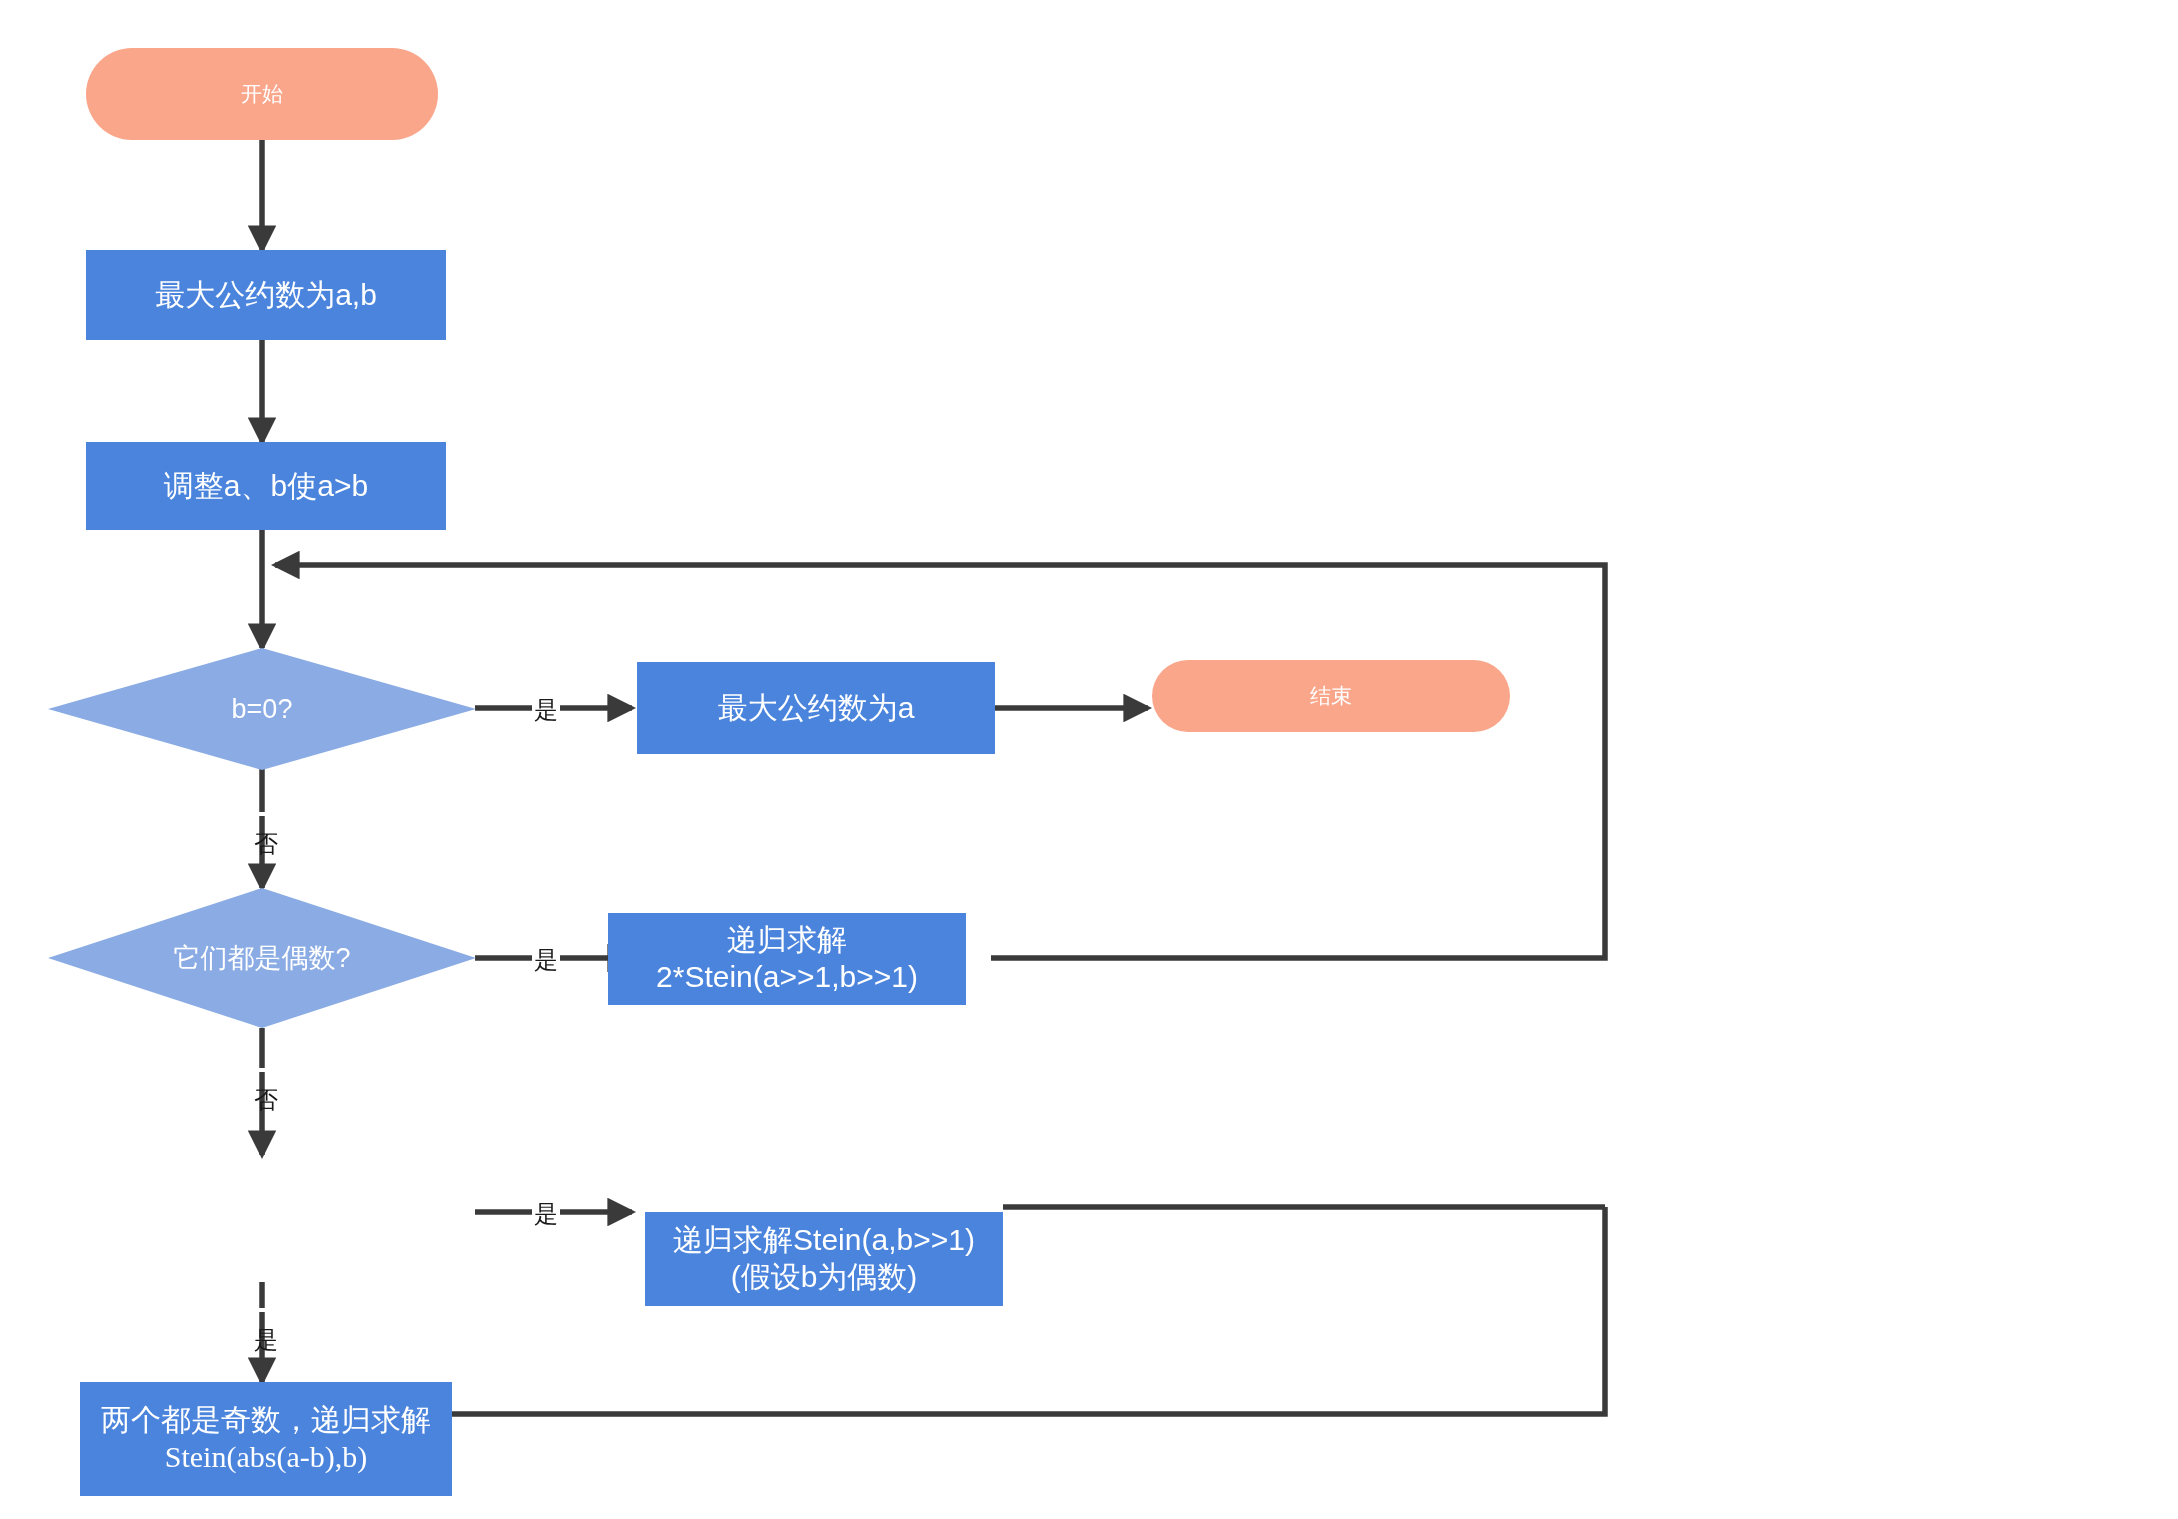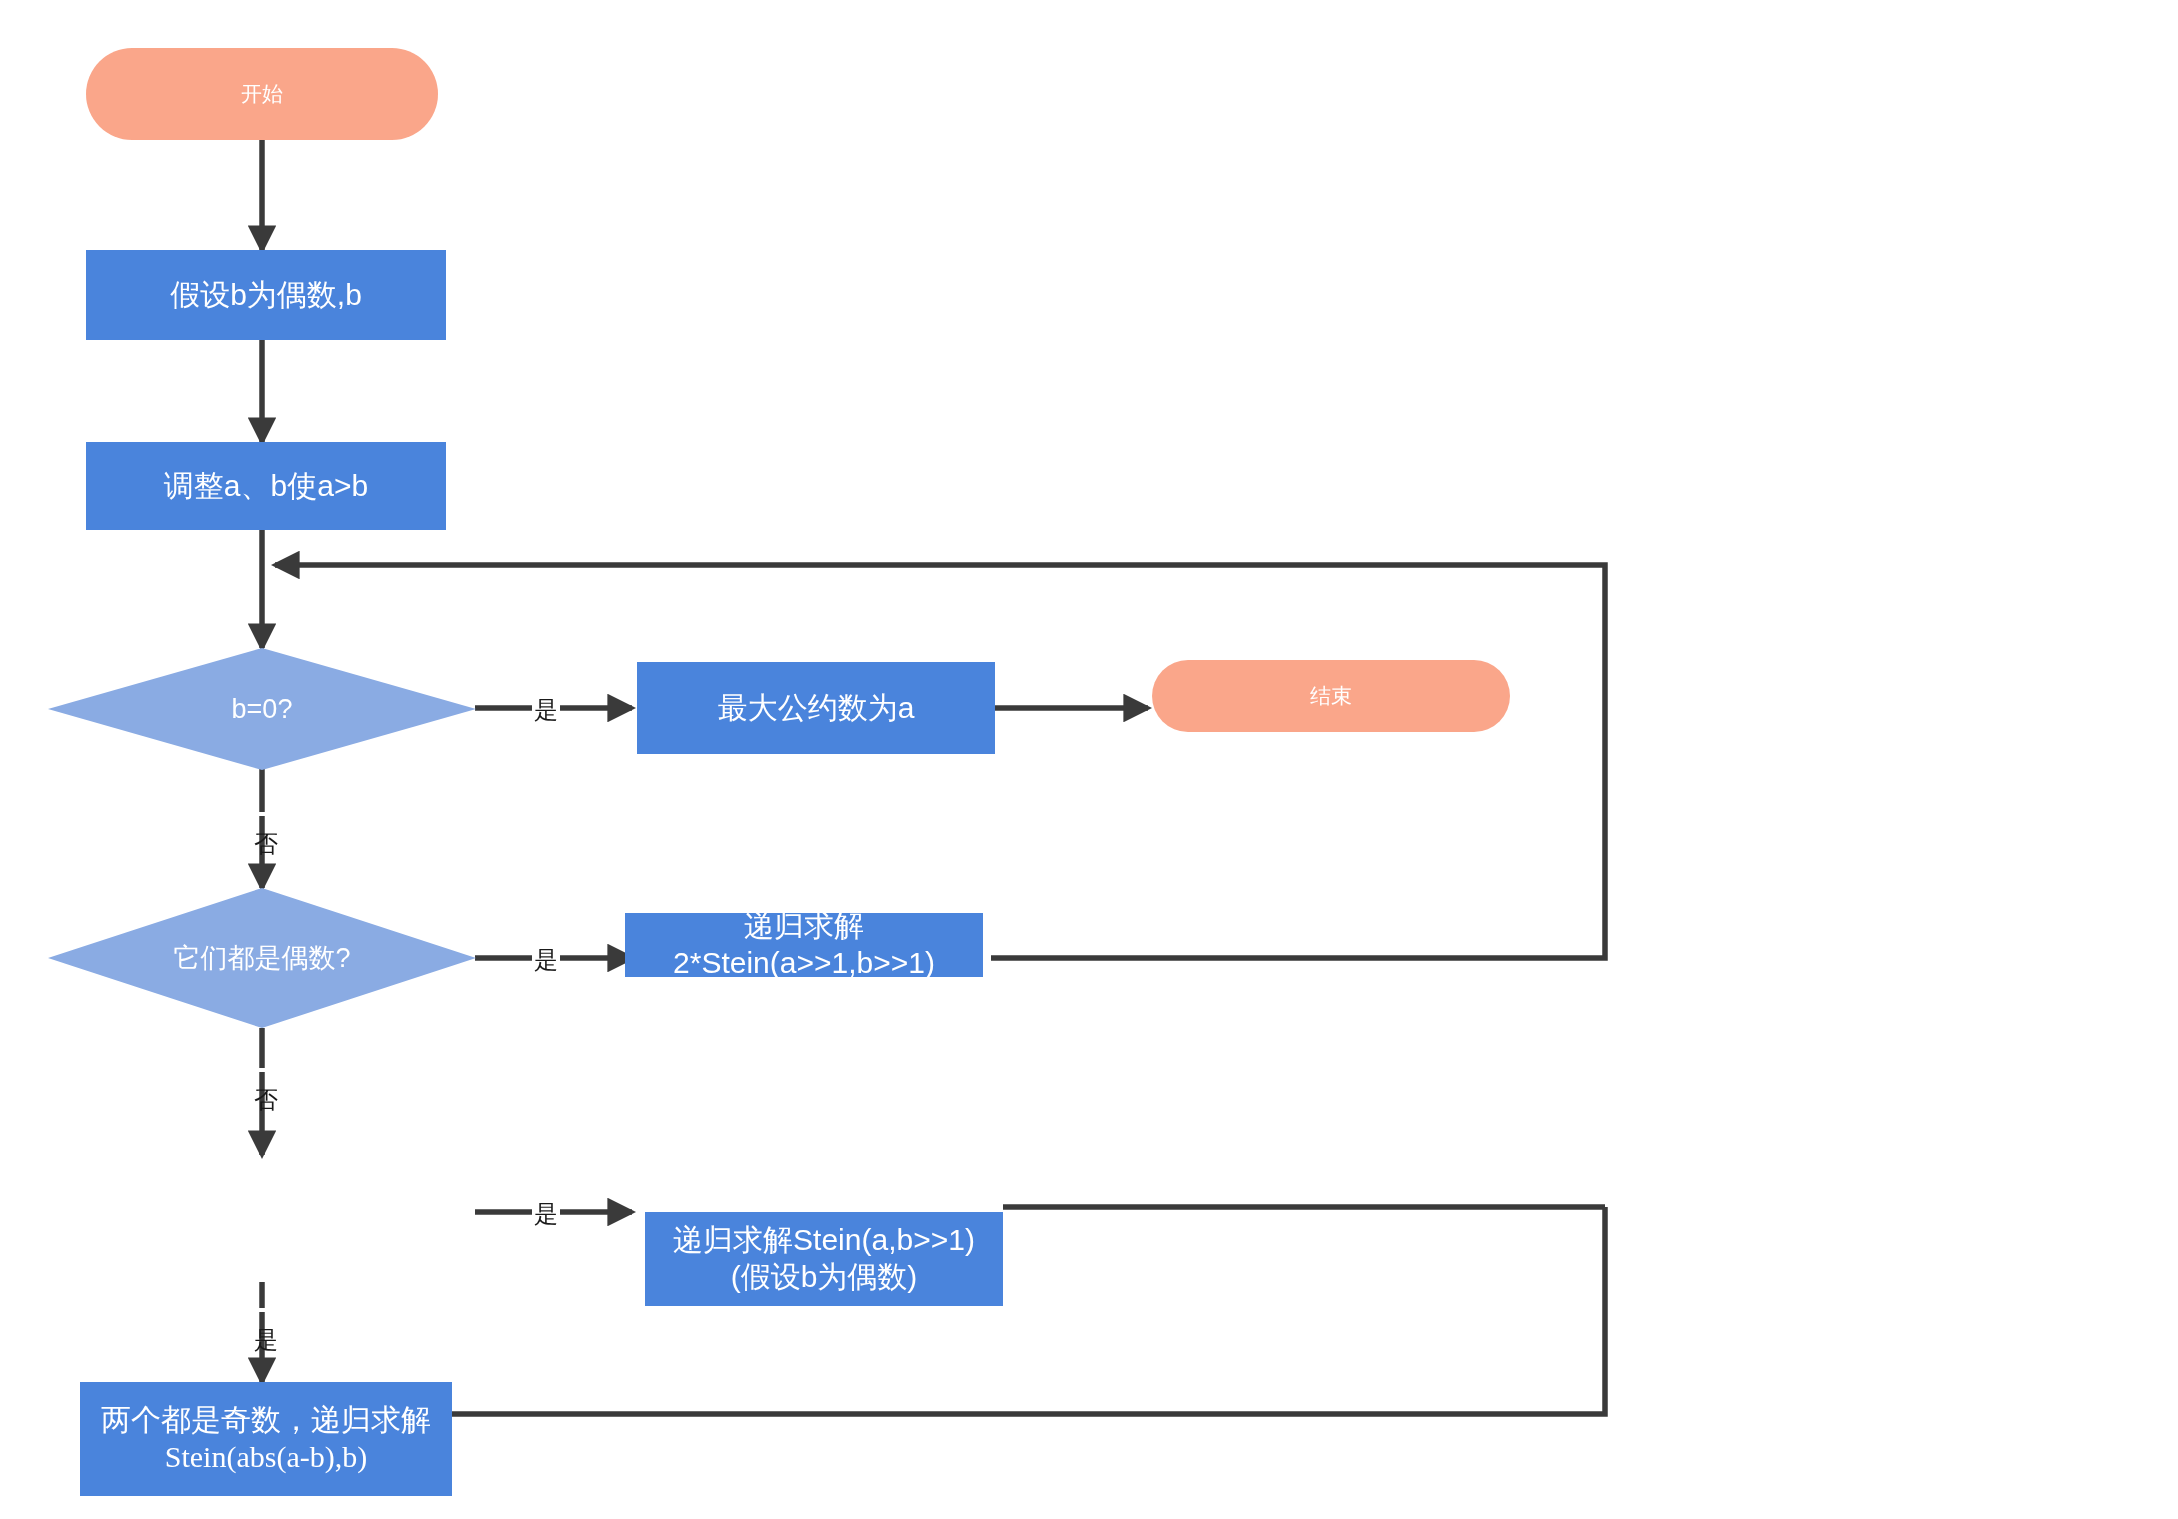--- a/index.html
+++ b/index.html
@@ -120,21 +120,21 @@
 
       <path d="M 452 1414 L 1605 1414 L 1605 1207"></path>
     </g>
   </svg>
 
   <div class="node node-terminator" style="left:86px; top:48px; width:352px; height:92px;">
     <span>开始</span>
   </div>
 
   <div class="node node-process" style="left:86px; top:250px; width:360px; height:90px;">
-    <span>假设b为偶数,b</span>
+    <span>最大公约数为a,b</span>
   </div>
 
   <div class="node node-process" style="left:86px; top:442px; width:360px; height:88px;">
     <span>调整a、b使a&gt;b</span>
   </div>
 
   <div class="node node-decision" style="left:48px; top:648px; width:428px; height:122px;">
     <span class="diamond-shape"></span>
     <span class="diamond-label">b=0?</span>
   </div>
@@ -145,21 +145,21 @@
 
   <div class="node node-terminator" style="left:1152px; top:660px; width:358px; height:72px;">
     <span>结束</span>
   </div>
 
   <div class="node node-decision" style="left:48px; top:888px; width:428px; height:140px;">
     <span class="diamond-shape"></span>
     <span class="diamond-label">它们都是偶数?</span>
   </div>
 
-  <div class="node node-process" style="left:625px; top:913px; width:358px; height:64px;">
+  <div class="node node-process" style="left:608px; top:913px; width:358px; height:92px;">
     <span>递归求解
 2*Stein(a&gt;&gt;1,b&gt;&gt;1)</span>
   </div>
 
 
   <div class="node node-process" style="left:645px; top:1212px; width:358px; height:94px;">
     <span>递归求解Stein(a,b&gt;&gt;1)
 (假设b为偶数)</span>
   </div>
 

